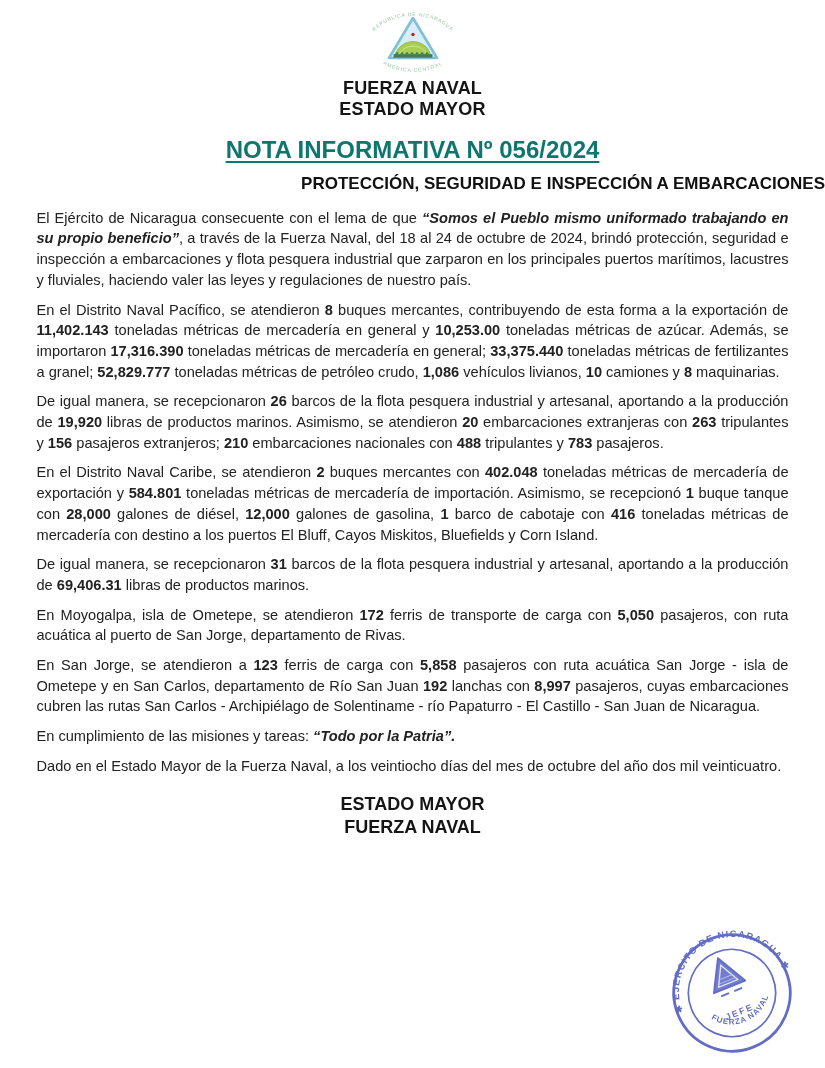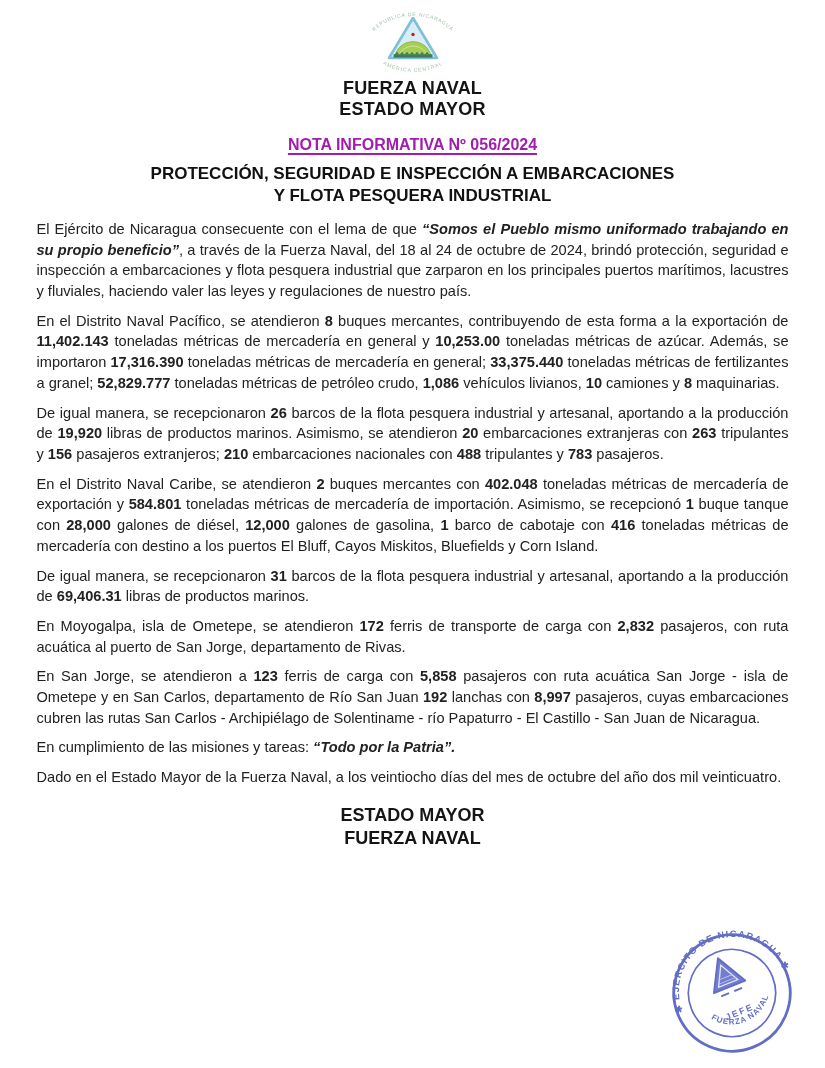--- a/index.html
+++ b/index.html
@@ -6,23 +6,23 @@
   .page{
     position:relative;
     width:825px;height:1068px;
     background:#ffffff;
     font-family:"Liberation Sans", sans-serif;
     color:#1c1c1c;
     overflow:hidden;
   }
   .emblem-wrap{ text-align:center; padding-top:10px; }
   .org-header{ text-align:center; margin-top:2px; font-weight:bold; font-size:18px; line-height:1.18; letter-spacing:.2px; color:#151515;}
-  .doc-title{ text-align:center; margin-top:16px; font-size:16px; font-weight:bold; color:#a21caf;}
+  .doc-title{ text-align:center; margin-top:16px; font-size:24px; font-weight:bold; color:#0f766e;}
   .doc-title .underlined{ text-decoration:underline; text-decoration-thickness:2px; text-underline-offset:3px;}
-  .doc-subtitle{ text-align:center; margin-top:9px; font-size:17px; font-weight:bold; line-height:1.25; color:#111;}
+  .doc-subtitle{ text-align:right; margin-top:9px; font-size:17px; font-weight:bold; line-height:1.25; color:#111;}
   .body-text{
     width:752px; margin:13px auto 0 auto;
     font-size:14.6px; line-height:20.7px;
     text-align:justify; color:#222;
   }
   .body-text p{ margin:0 0 9px 0; }
   .body-text p:last-child{ margin-bottom:16px; }
   .b{ font-weight:bold; }
   .i{ font-style:italic; }
   .footer-sign{ text-align:center; margin-top:7px; font-weight:bold; font-size:18px; line-height:1.3; color:#151515;}
@@ -65,30 +65,29 @@
     <div>FUERZA NAVAL</div>
     <div>ESTADO MAYOR</div>
   </div>
 
   <div class="doc-title">
     <span class="underlined">NOTA INFORMATIVA Nº 056/2024</span>
   </div>
 
   <div class="doc-subtitle">
     <div>PROTECCIÓN, SEGURIDAD E INSPECCIÓN A EMBARCACIONES</div>
-    <div>Y FLOTA PESQUERA INDUSTRIAL</div>
   </div>
 
   <div class="body-text">
     <p><span>El Ejército de Nicaragua consecuente con el lema de que </span><span class="b i">“Somos el Pueblo mismo uniformado trabajando en su propio beneficio”</span><span>, a través de la Fuerza Naval, del 18 al 24 de octubre de 2024, brindó protección, seguridad e inspección a embarcaciones y flota pesquera industrial que zarparon en los principales puertos marítimos, lacustres y fluviales, haciendo valer las leyes y regulaciones de nuestro país.</span></p>
     <p><span>En el Distrito Naval Pacífico, se atendieron </span><span class="b">8</span><span> buques mercantes, contribuyendo de esta forma a la exportación de </span><span class="b">11,402.143</span><span> toneladas métricas de mercadería en general y </span><span class="b">10,253.00</span><span> toneladas métricas de azúcar. Además, se importaron </span><span class="b">17,316.390</span><span> toneladas métricas de mercadería en general; </span><span class="b">33,375.440</span><span> toneladas métricas de fertilizantes a granel; </span><span class="b">52,829.777</span><span> toneladas métricas de petróleo crudo, </span><span class="b">1,086</span><span> vehículos livianos, </span><span class="b">10</span><span> camiones y </span><span class="b">8</span><span> maquinarias.</span></p>
     <p><span>De igual manera, se recepcionaron </span><span class="b">26</span><span> barcos de la flota pesquera industrial y artesanal, aportando a la producción de </span><span class="b">19,920</span><span> libras de productos marinos. Asimismo, se atendieron </span><span class="b">20</span><span> embarcaciones extranjeras con </span><span class="b">263</span><span> tripulantes y </span><span class="b">156</span><span> pasajeros extranjeros; </span><span class="b">210</span><span> embarcaciones nacionales con </span><span class="b">488</span><span> tripulantes y </span><span class="b">783</span><span> pasajeros.</span></p>
     <p><span>En el Distrito Naval Caribe, se atendieron </span><span class="b">2</span><span> buques mercantes con </span><span class="b">402.048</span><span> toneladas métricas de mercadería de exportación y </span><span class="b">584.801</span><span> toneladas métricas de mercadería de importación. Asimismo, se recepcionó </span><span class="b">1</span><span> buque tanque con </span><span class="b">28,000</span><span> galones de diésel, </span><span class="b">12,000</span><span> galones de gasolina, </span><span class="b">1</span><span> barco de cabotaje con </span><span class="b">416</span><span> toneladas métricas de mercadería con destino a los puertos El Bluff, Cayos Miskitos, Bluefields y Corn Island.</span></p>
     <p><span>De igual manera, se recepcionaron </span><span class="b">31</span><span> barcos de la flota pesquera industrial y artesanal, aportando a la producción de </span><span class="b">69,406.31</span><span> libras de productos marinos.</span></p>
-    <p><span>En Moyogalpa, isla de Ometepe, se atendieron </span><span class="b">172</span><span> ferris de transporte de carga con </span><span class="b">2,832</span><span> pasajeros, con ruta acuática al puerto de San Jorge, departamento de Rivas.</span></p>
+    <p><span>En Moyogalpa, isla de Ometepe, se atendieron </span><span class="b">172</span><span> ferris de transporte de carga con </span><span class="b">5,050</span><span> pasajeros, con ruta acuática al puerto de San Jorge, departamento de Rivas.</span></p>
     <p><span>En San Jorge, se atendieron a </span><span class="b">123</span><span> ferris de carga con </span><span class="b">5,858</span><span> pasajeros con ruta acuática San Jorge - isla de Ometepe y en San Carlos, departamento de Río San Juan </span><span class="b">192</span><span> lanchas con </span><span class="b">8,997</span><span> pasajeros, cuyas embarcaciones cubren las rutas San Carlos - Archipiélago de Solentiname - río Papaturro - El Castillo - San Juan de Nicaragua.</span></p>
     <p><span>En cumplimiento de las misiones y tareas: </span><span class="b i">“Todo por la Patria”.</span></p>
     <p><span>Dado en el Estado Mayor de la Fuerza Naval, a los veintiocho días del mes de octubre del año dos mil veinticuatro.</span></p>
   </div>
 
   <div class="footer-sign">
     <div>ESTADO MAYOR</div>
     <div>FUERZA NAVAL</div>
   </div>
 

